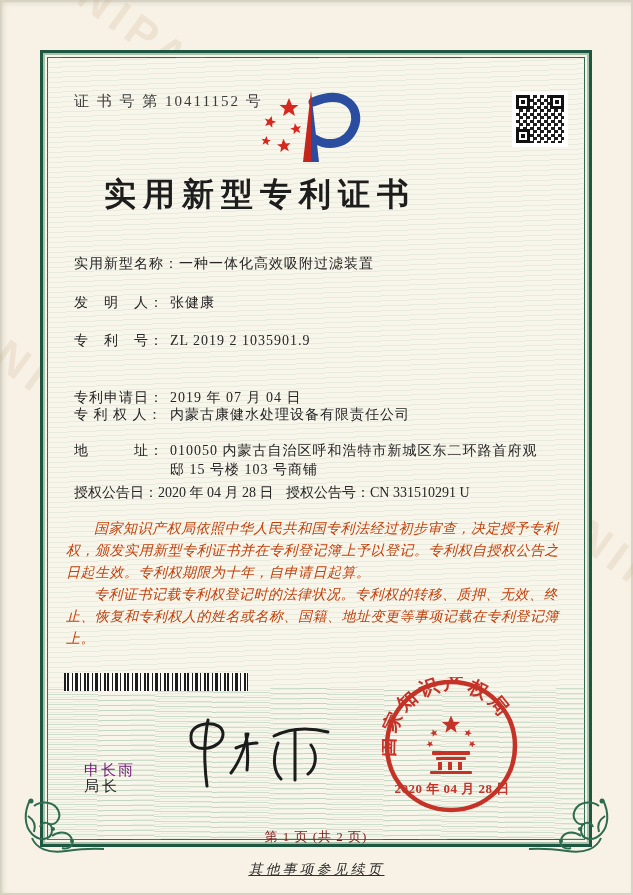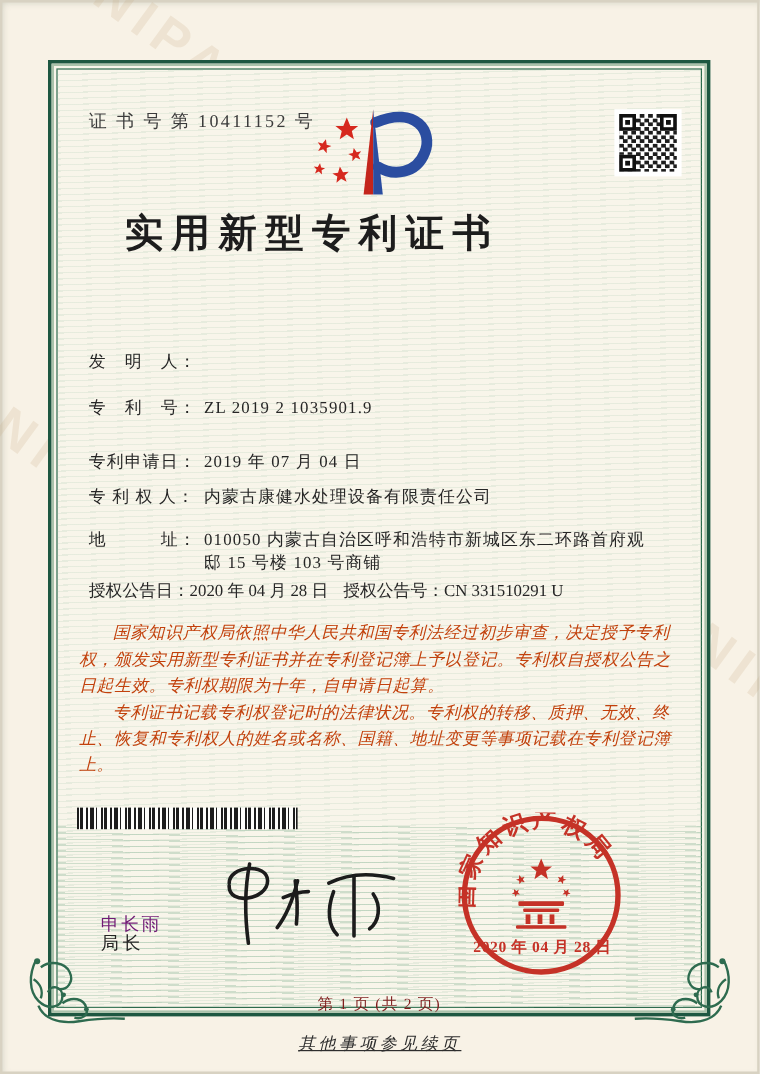--- a/index.html
+++ b/index.html
@@ -33,21 +33,21 @@
   .qr-mod{position:relative; width:100%; height:100%;
     background:repeating-conic-gradient(#1d1d1d 0% 25%, #ffffff 0% 50%); background-size:7px 7px;}
   .finder{position:absolute; width:14px; height:14px; border:3px solid #111; background:#fff; box-sizing:border-box;}
   .finder i{position:absolute; inset:2px; background:#111; display:block;}
   .f-tl{left:0;top:0}.f-tr{right:0;top:0}.f-bl{left:0;bottom:0}
   .title{position:absolute; left:40px; top:173px; width:440px; text-align:center;
     font-size:32px; font-weight:700; letter-spacing:7px; color:#1d1d1d;}
   .row{position:absolute; left:74px; width:472px; font-size:14px; color:#262626; display:flex; line-height:19px;}
   .row .lab{flex:0 0 96px; white-space:pre; letter-spacing:1px;}
   .row .val{flex:1; letter-spacing:1px;}
-  .r0{top:254px}.r1{top:293px}.r2{top:331px}.r3{top:376px}.r4{top:405px}.r5{top:441px}
+  .r0{top:254px}.r1{top:293px}.r2{top:331px}.r3{top:388px}.r4{top:405px}.r5{top:441px}
   .grant{position:absolute; top:484px; left:74px; width:472px; font-size:14px; color:#262626;}
   .grant .pair2{position:absolute; left:212px; top:0;}
   .bodytext{position:absolute; left:66px; top:518px; width:506px; color:#c2410c;
     font-size:14px; line-height:22px; font-style:italic; letter-spacing:.5px;}
   .bodytext p{margin:0; text-indent:2em;}
   .barcode{position:absolute; left:64px; top:673px; width:184px; height:18px;
     background:repeating-linear-gradient(90deg,#1c1c1c 0 2px,#fdfdfb 2px 3px,#1c1c1c 3px 5px,#fdfdfb 5px 8px,#1c1c1c 8px 9px,#fdfdfb 9px 11px,#1c1c1c 11px 14px,#fdfdfb 14px 16px,#1c1c1c 16px 17px,#fdfdfb 17px 20px);}
   .sig-role{position:absolute; left:84px; top:729px; font-size:15px; letter-spacing:3px; color:#242424;
     font-family:"Liberation Sans","DejaVu Sans",sans-serif;margin-top:48px;}
   .sig-name{position:absolute; left:84px; top:761px; font-size:15px; letter-spacing:2px; color:#701a75;
@@ -107,22 +107,27 @@
           <i></i>
         </span>
       <span class="finder f-bl">
           <i></i>
         </span>
     </div>
   </div>
 
   <div class="title">实用新型专利证书</div>
 
+  <div class="row r0">
+    <span class="lab">实用新型名称：</span>
+    <span class="val">一种一体化高效吸附过滤装置</span>
+  </div>
   <div class="row r1">
     <span class="lab">发　明　人：</span>
+    <span class="val">张健康</span>
   </div>
   <div class="row r2">
     <span class="lab">专　利　号：</span>
     <span class="val">ZL 2019 2 1035901.9</span>
   </div>
   <div class="row r3">
     <span class="lab">专利申请日：</span>
     <span class="val">2019 年 07 月 04 日</span>
   </div>
   <div class="row r4">

